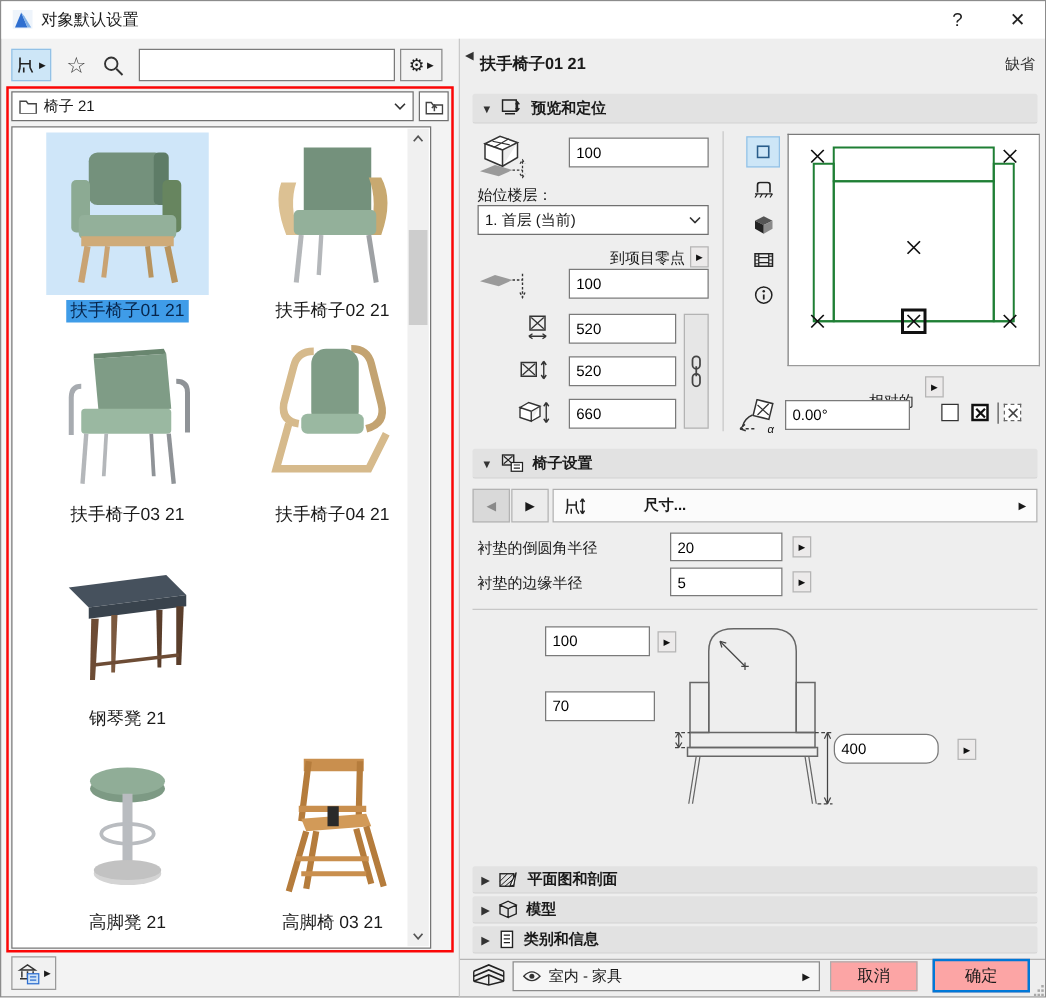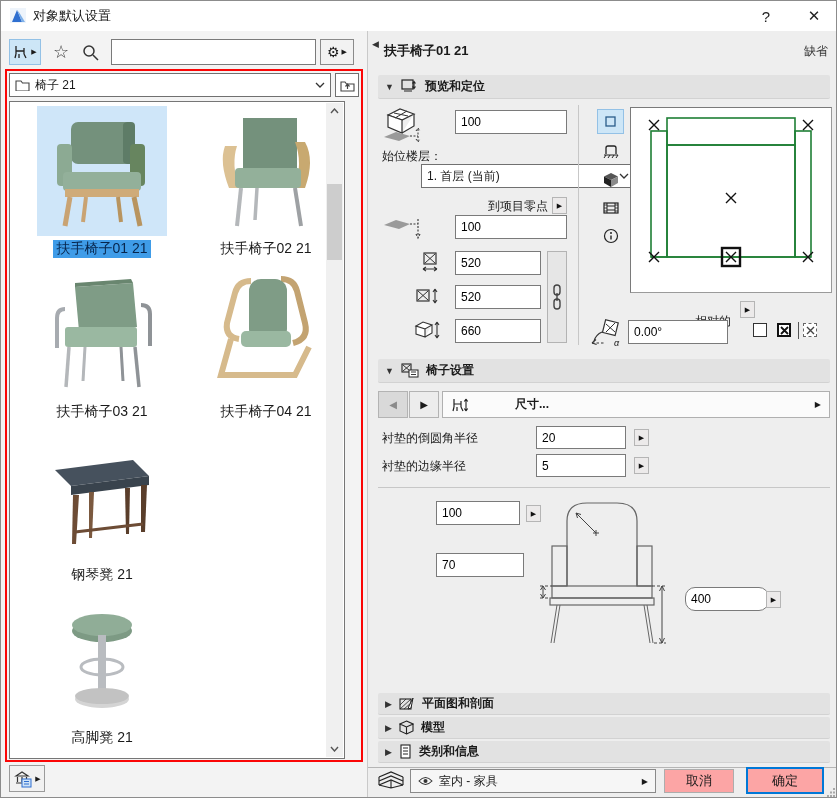--- a/index.html
+++ b/index.html
@@ -179,20 +179,32 @@
         <ellipse cx="65" cy="36" rx="30" ry="11" fill="#7d9a84"></ellipse>
         <ellipse cx="65" cy="30" rx="30" ry="11" fill="#90ad97"></ellipse>
         <rect x="61" y="40" width="8" height="58" fill="#b9bcc0"></rect>
         <ellipse cx="65" cy="72" rx="21" ry="8" fill="none" stroke="#b9bcc0" stroke-width="3"></ellipse>
         <ellipse cx="65" cy="104" rx="27" ry="9" fill="#d4d4d4"></ellipse>
         <ellipse cx="65" cy="101" rx="27" ry="8" fill="#c2c2c2"></ellipse>
       </svg>
       <span class="lbl">高脚凳 21</span>
     </div>
 
+    <div class="lib-item" style="left:176px; top:493px;">
+      <svg class="thumb" viewBox="0 0 130 130">
+        <rect x="42" y="12" width="48" height="10" fill="#c98f4e"></rect>
+        <path d="M46 14 L40 62 M87 14 L86 58" stroke="#b57c3c" stroke-width="5" fill="none"></path>
+        <path d="M38 52 H92" stroke="#c98f4e" stroke-width="5"></path>
+        <polygon points="40,60 92,56 96,66 44,70" fill="#d29a58"></polygon>
+        <rect x="61" y="50" width="9" height="16" fill="#2a2a2a"></rect>
+        <path d="M44 70 L30 118 M92 66 L106 114 M52 70 L44 116 M84 68 L96 112" stroke="#b57c3c" stroke-width="5" fill="none"></path>
+        <path d="M36 92 H94 M40 104 H92" stroke="#c98f4e" stroke-width="4"></path>
+      </svg>
+      <span class="lbl">高脚椅 03 21</span>
+    </div>
 
     <div class="sb">
       <div class="sb-arrow" style="top:0;">
           <svg width="9" height="6" viewBox="0 0 9 6">
             <polyline points="1,5 4.5,1 8,5" stroke="#555" stroke-width="1.4" fill="none"></polyline>
           </svg>
         </div>
       <div class="sb-thumb" style="top:81px; height:76px;"></div>
       <div class="sb-arrow" style="bottom:0;">
           <svg width="9" height="6" viewBox="0 0 9 6">
@@ -230,21 +242,21 @@
     <svg class="p-abs" style="left:12px; top:76px;" width="46" height="36" viewBox="0 0 46 36">
       <path d="M8 8 L20 2 L34 7 L22 13 Z" stroke="#333" fill="#fff" stroke-width="1.2"></path>
       <path d="M8 8 V20 L22 26 V13 Z M34 7 V19 L22 26" stroke="#333" fill="#fff" stroke-width="1.2"></path>
       <path d="M14 6 L28 9 M27 4 L15 11" stroke="#333" stroke-width="1"></path>
       <path d="M4 30 L16 25 L30 29 L19 34 Z" fill="#9a9a9a"></path>
       <path d="M30 29 h8 M38 22 v12 M36 24 L38 21 L40 24 M36 32 L38 35 L40 32" stroke="#333" stroke-width="1" stroke-dasharray="2,1.5" fill="none"></path>
     </svg>
     <input class="inp p-abs" style="left: 87px; top: 79px; width: 112px; height: 24px;" value="100">
 
     <span class="p-abs" style="left:14px; top:117px;">始位楼层：</span>
-    <div class="combo" style="left:14px; top:133px; width:214px; height:24px;margin-left:39px;">
+    <div class="combo" style="left:14px; top:133px; width:185px; height:24px;">
       <span>1. 首层 (当前)</span>
       <span class="chev">
           <svg width="10" height="6" viewBox="0 0 10 6">
             <polyline points="1,1 5,5 9,1" stroke="#333" stroke-width="1.3" fill="none"></polyline>
           </svg>
         </span>
     </div>
 
     <span class="p-abs" style="left:85px; top:167px; width:95px; text-align:right;">到项目零点</span>
     <div class="flybtn" style="left:184px; top:166px;">▶</div>
@@ -396,21 +408,21 @@
 
     <span class="p-abs" style="left:14px; top:427px;">衬垫的边缘半径</span>
     <input class="inp p-abs" style="left: 168px; top: 423px; width: 90px; height: 23px;" value="5">
     <div class="flybtn" style="left:266px; top:426px;">▶</div>
 
     <div class="gridline" style="left:10px; top:456px; width:452px; height:1px;"></div>
 
     <input class="inp p-abs" style="left: 68px; top: 470px; width: 84px; height: 24px;" value="100">
     <div class="flybtn" style="left:158px; top:474px;">▶</div>
     <input class="inp p-abs" style="left: 68px; top: 522px; width: 88px; height: 24px;" value="70">
-    <input class="inp p-abs" style="left: 317px; top: 556px; width: 84px; height: 24px; border-radius: 10px;" value="400">
+    <input class="inp p-abs" style="left: 299px; top: 556px; width: 84px; height: 24px; border-radius: 10px;" value="400">
     <div class="flybtn" style="left:398px; top:560px;">▶</div>
 
     <svg class="p-abs" style="left:164px; top:460px;" width="150" height="160" viewBox="0 0 150 160">
       <g stroke="#666" stroke-width="1.2" fill="none">
         <path d="M35 95 V30 Q35 12 55 12 H85 Q105 12 105 30 V95"></path>
         <rect x="20" y="55" width="15" height="40"></rect>
         <rect x="105" y="55" width="15" height="40"></rect>
         <rect x="20" y="95" width="100" height="12"></rect>
         <rect x="18" y="107" width="104" height="7"></rect>
         <path d="M28 114 L22 152 M25 114 L19 152" stroke-width="1"></path>

